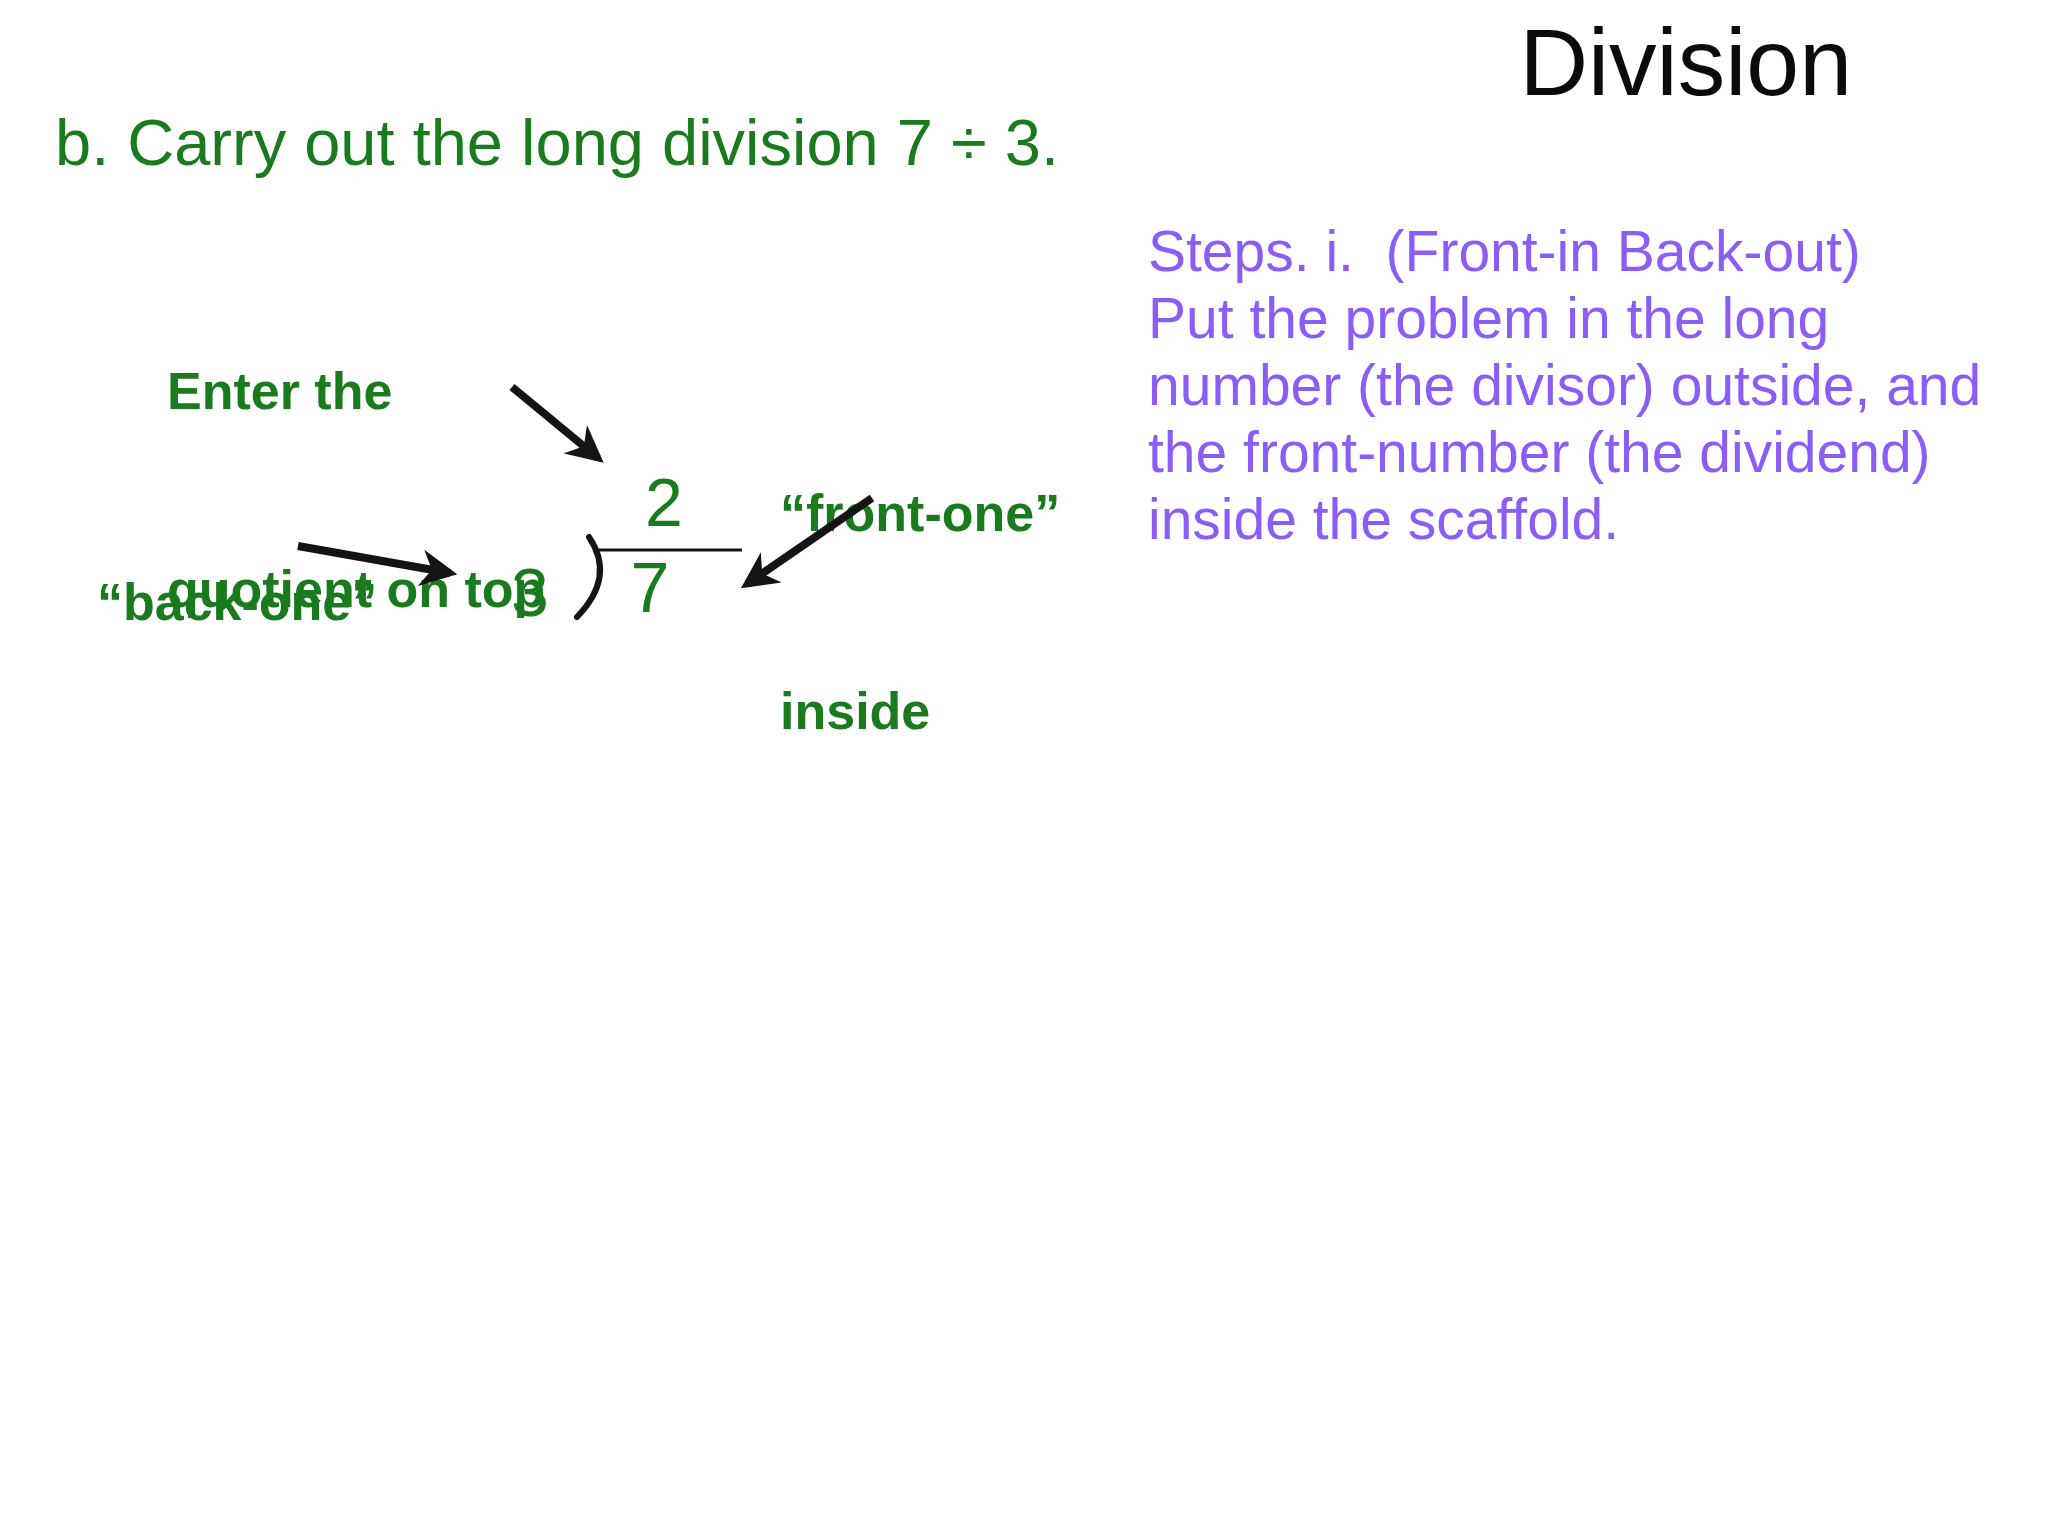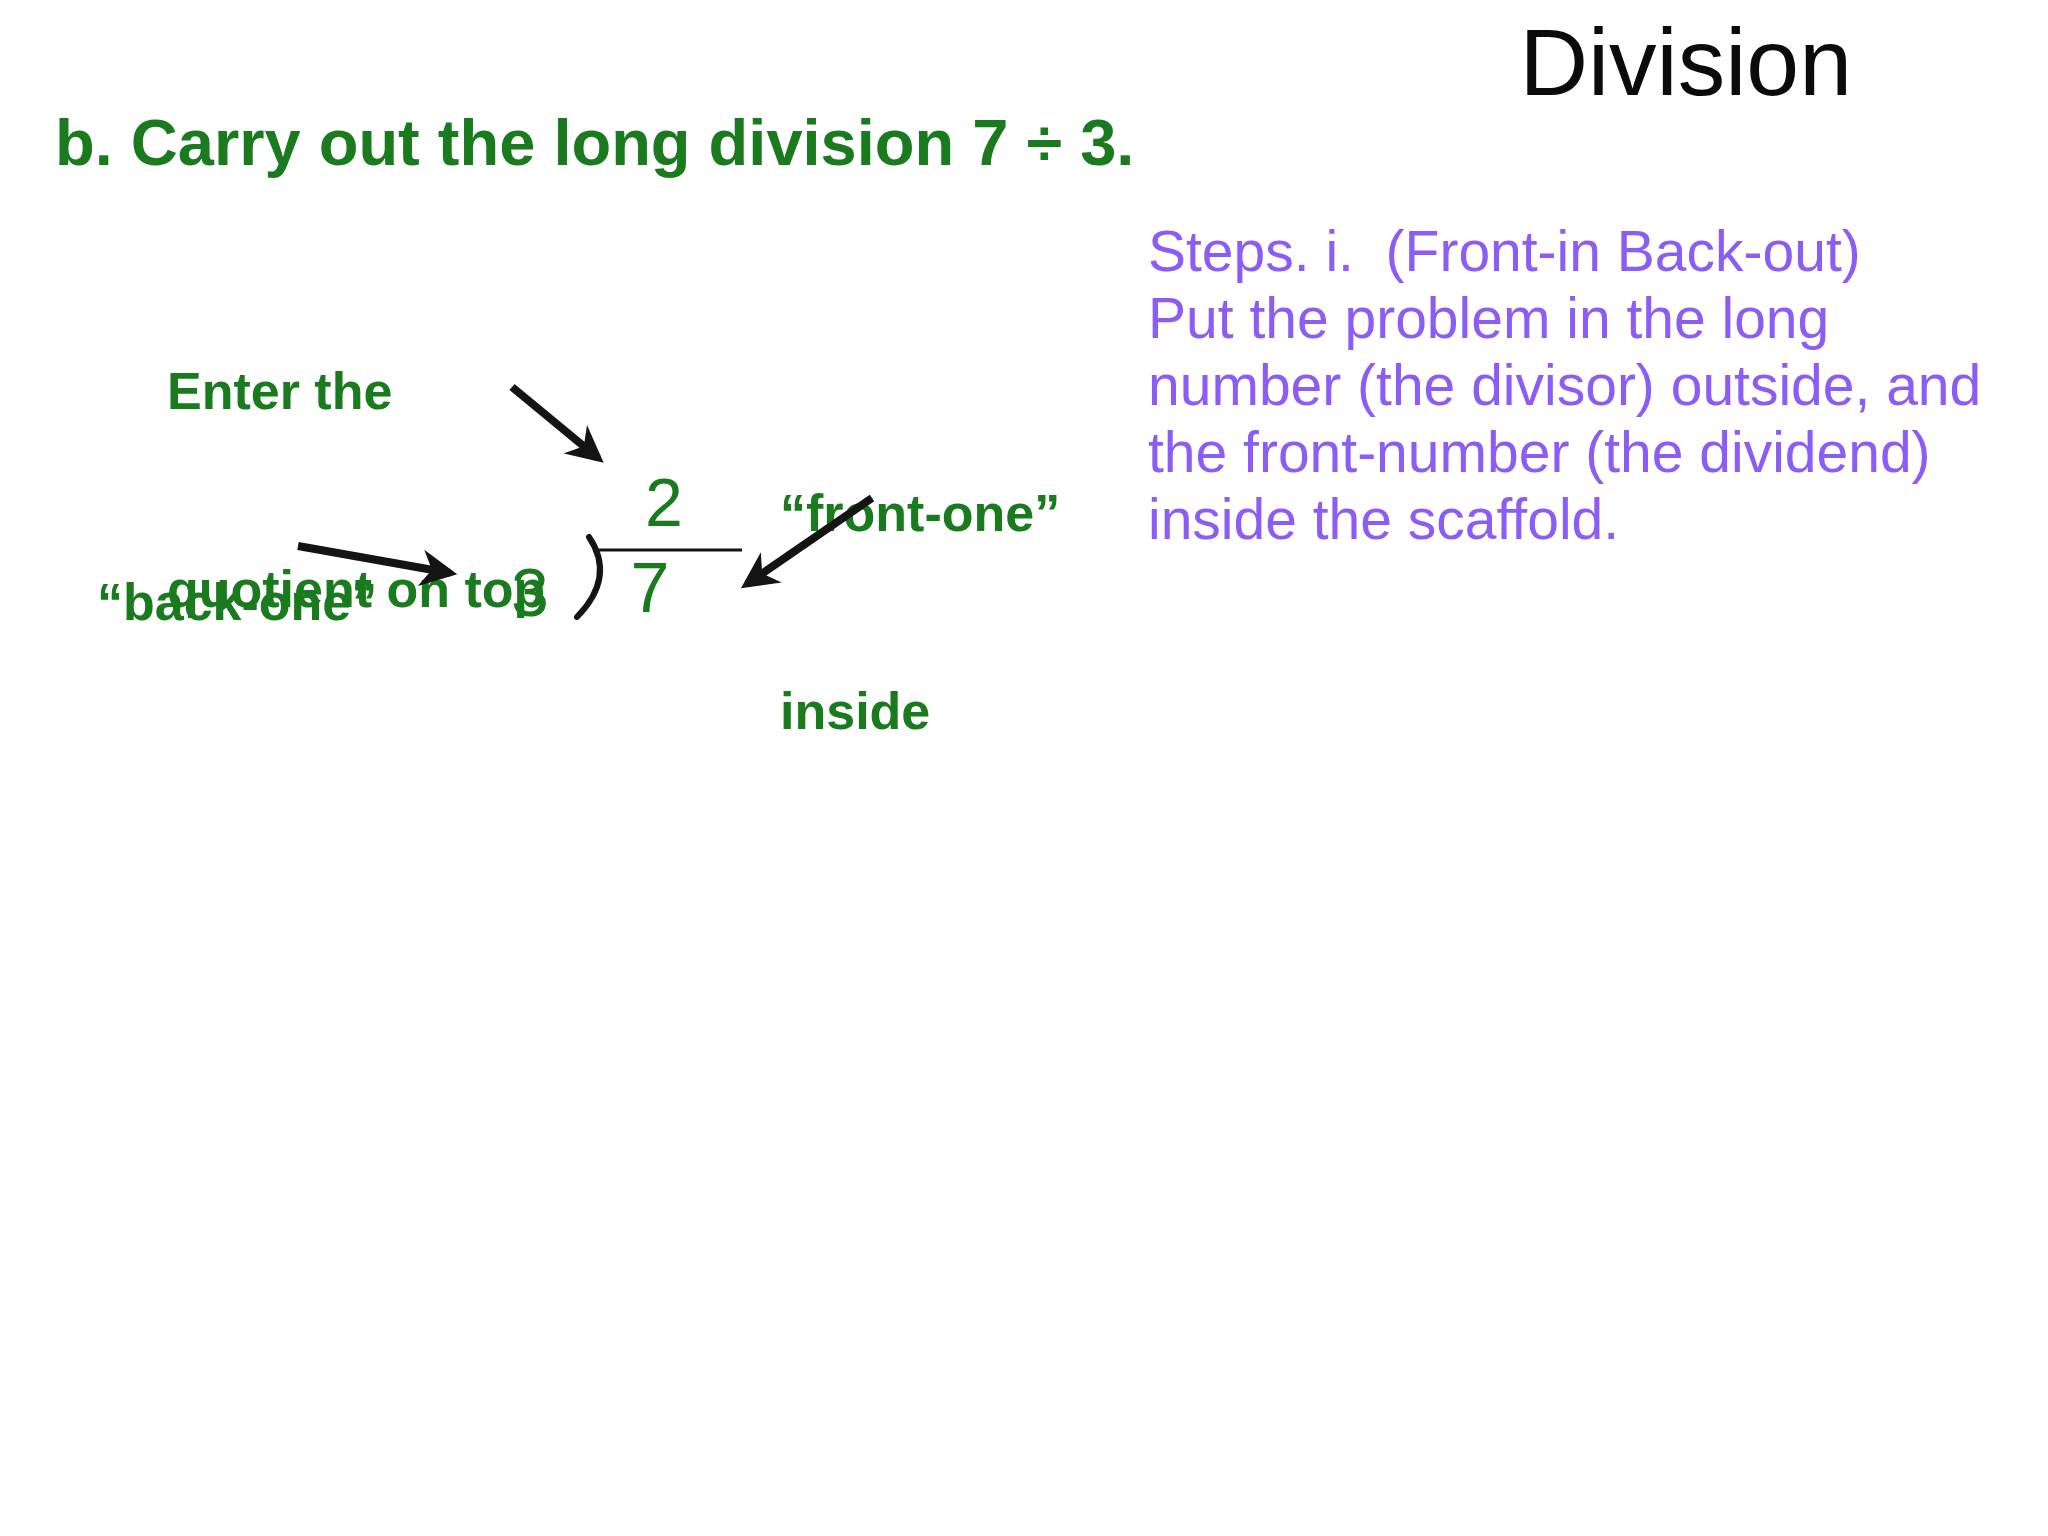--- a/index.html
+++ b/index.html
@@ -17,21 +17,20 @@
     text-align:right;
     font-size:95px;line-height:1.15;
     color:#0b0b0b;
     letter-spacing:0px;
   }
   .prompt{
     left:55px;top:106px;
     font-size:65px;line-height:1.15;
     color:#1a7a1e;
     white-space:pre;
-    font-weight:bold;
   }
   .green-label{
     color:#1a7a1e;
     font-weight:bold;
     font-size:52px;
     line-height:66px;
     white-space:pre;
   }
   .label-quotient{left:155px;top:226px;margin-left:12px;}
   .label-front{left:780px;top:348px;}

